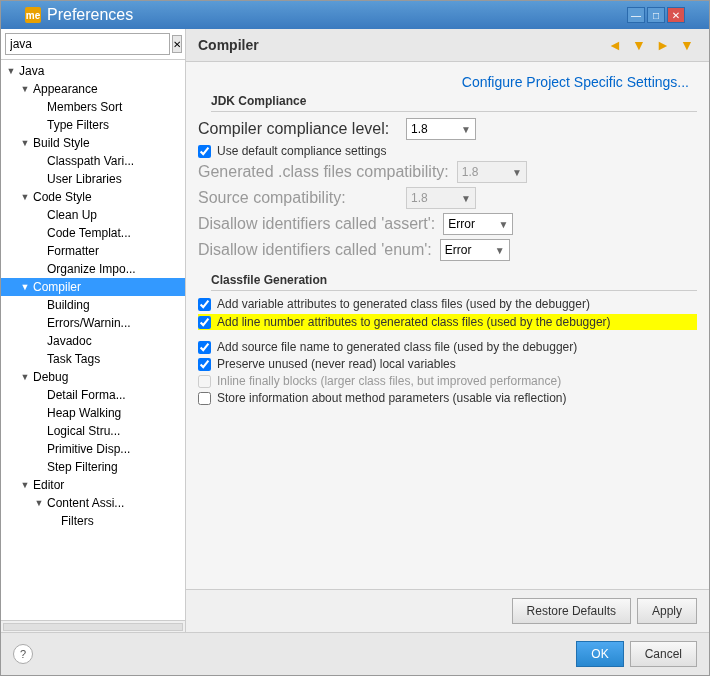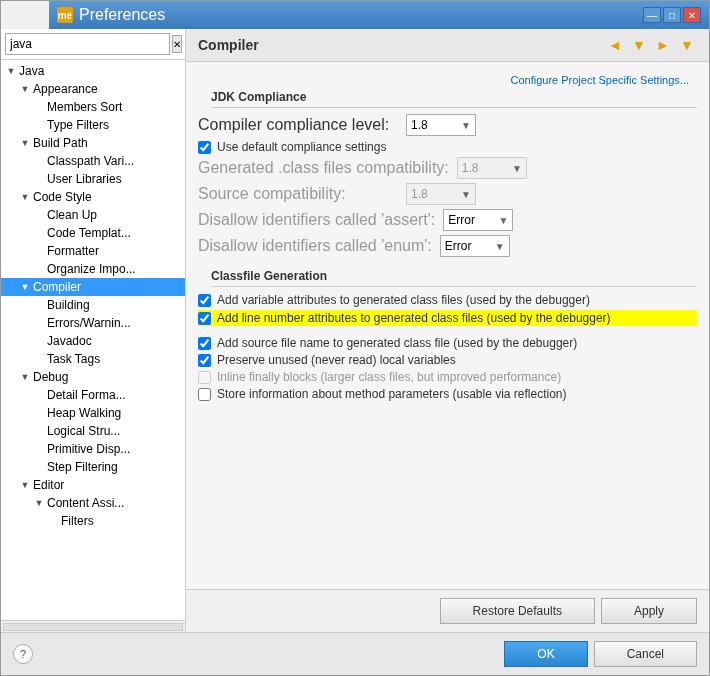--- a/index.html
+++ b/index.html
@@ -13,26 +13,25 @@
       height: 676px;
       background: #f0f0f0;
       border: 1px solid #999;
       display: flex;
       flex-direction: column;
       box-shadow: 2px 2px 8px rgba(0,0,0,0.3);
     }
     .title-bar {
       background: linear-gradient(to bottom, #5b9bd5, #3a7abf);
       color: white;
-      padding: 4px 8px;
+      padding: 4px 24px;
       display: flex;
       align-items: center;
       justify-content: space-between;
       height: 28px;
-      margin-left: 48px;
     }
     .title-bar-left {
       display: flex;
       align-items: center;
       gap: 6px;
     }
     .title-bar-icon {
       width: 16px;
       height: 16px;
       background: #e8a000;
@@ -173,21 +172,21 @@
       border: none;
       cursor: pointer;
       display: flex;
       align-items: center;
       justify-content: center;
       font-size: 14px;
       color: #e8a000;
     }
     .config-link {
       color: #0066cc;
-      font-size: 11px;
+      font-size: 14px;
       cursor: pointer;
       text-decoration: none;
       padding: 4px 8px;
       display: block;
       text-align: right;
     }
 
     .right-content {
       flex: 1;
       overflow-y: auto;
@@ -286,21 +285,21 @@
       padding: 8px 12px;
       background: #e8e8e8;
       border-top: 1px solid #ccc;
       display: flex;
       align-items: center;
       justify-content: space-between;
     }
 
     .btn {
       height: 26px;
-      padding: 0 32px;
+      padding: 0 14px;
       font-size: 12px;
       border: 1px solid #aaa;
       background: linear-gradient(to bottom, #f8f8f8, #e0e0e0);
       cursor: pointer;
       color: #333;
     }
     .btn.primary {
       background: linear-gradient(to bottom, #4da8f0, #2888d0);
       color: white;
       border-color: #2070b0;
@@ -390,21 +389,21 @@
             <div class="tree-row">
               <span class="tree-indent" style="width: 28px;"></span>
               <span class="tree-arrow"></span>
               <span class="tree-label">Type Filters</span>
             </div>
           </div>
           <div class="tree-item">
             <div class="tree-row">
               <span class="tree-indent" style="width: 14px;"></span>
               <span class="tree-arrow">▼</span>
-              <span class="tree-label">Build Path</span>
+              <span class="tree-label">Build Style</span>
             </div>
           </div>
           <div class="tree-item">
             <div class="tree-row">
               <span class="tree-indent" style="width: 28px;"></span>
               <span class="tree-arrow"></span>
               <span class="tree-label">Classpath Vari...</span>
             </div>
           </div>
           <div class="tree-item">

